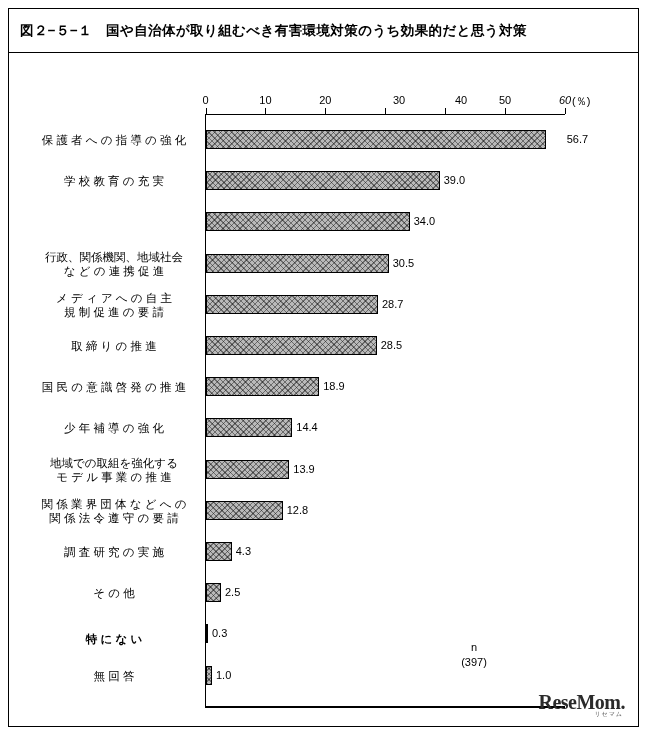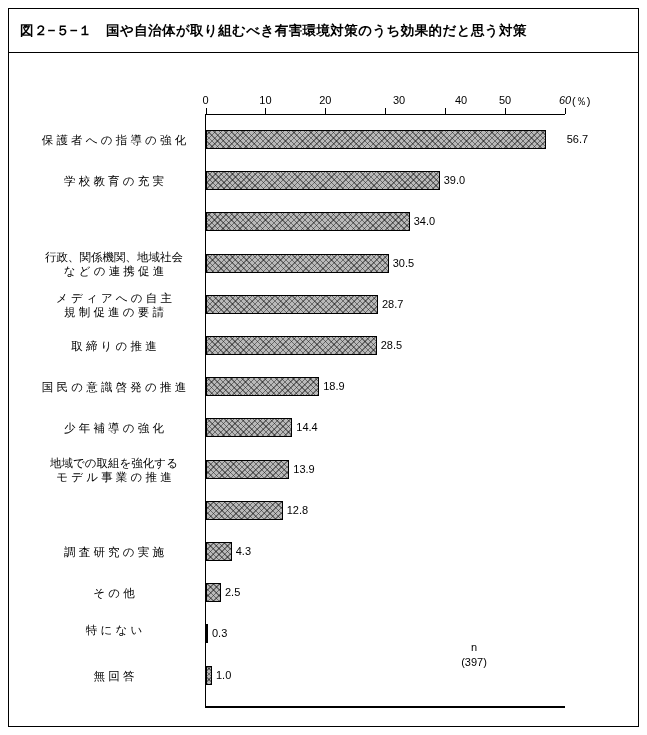--- a/index.html
+++ b/index.html
@@ -239,49 +239,57 @@
       </div>
       <div class="bar-row" style="top: 449.6px;">
         <div class="bar-label two" style="top: 6px;">
           <div>地域での取組を強化する</div>
           <div>モ デ ル 事 業 の 推 進</div>
         </div>
         <div class="bar" style="width: 83.2842px; top: 10px; background-color: rgb(185, 185, 185);"></div>
         <div class="bar-value" style="left: 293.284px; top: 13px;">13.9</div>
       </div>
       <div class="bar-row" style="top: 490.8px;">
+        <div class="bar-label two" style="top: 6px;">
+          <div>関 係 業 界 団 体 な ど へ の</div>
+          <div>関 係 法 令 遵 守 の 要 請</div>
+        </div>
         <div class="bar" style="width: 76.6933px; top: 10px; background-color: rgb(185, 185, 185);"></div>
         <div class="bar-value" style="left: 286.693px; top: 13px;">12.8</div>
       </div>
       <div class="bar-row" style="top: 532px;">
         <div class="bar-label" style="top: 13px;">
           <div>調 査 研 究 の 実 施</div>
         </div>
         <div class="bar" style="width: 25.7642px; top: 10px; background-color: rgb(185, 185, 185);"></div>
         <div class="bar-value" style="left: 235.764px; top: 13px;">4.3</div>
       </div>
       <div class="bar-row" style="top: 573.2px;">
         <div class="bar-label" style="top: 13px;">
           <div>そ の 他</div>
         </div>
         <div class="bar" style="width: 14.9792px; top: 10px; background-color: rgb(185, 185, 185);"></div>
         <div class="bar-value" style="left: 224.979px; top: 13px;">2.5</div>
       </div>
       <div class="bar-row" style="top: 614.4px;">
-        <div class="bar-label" style="top: 9px;">
+        <div class="bar-label" style="top: 18px; font-weight: bold;">
           <div>特 に な い</div>
         </div>
         <div class="bar" style="width: 2px; top: 10px; background-color: rgb(185, 185, 185);"></div>
         <div class="bar-value" style="left: 212px; top: 13px;">0.3</div>
       </div>
       <div class="bar-row" style="top: 655.6px;">
         <div class="bar-label" style="top: 13px;">
           <div>無 回 答</div>
         </div>
         <div class="bar" style="width: 5.99167px; top: 10px; background-color: rgb(185, 185, 185);"></div>
         <div class="bar-value" style="left: 215.992px; top: 13px;">1.0</div>
       </div>
     </div>
 
   <div class="n-label" style="left:444px; top:641px;">n</div>
   <div class="n-label" style="left:444px; top:656px;">(397)</div>
 
+  <div class="logo">
+    <div class="logo-main">ReseMom.</div>
+    <div class="logo-sub">リセマム</div>
+  </div>
 </div>
 
 </body></html>

